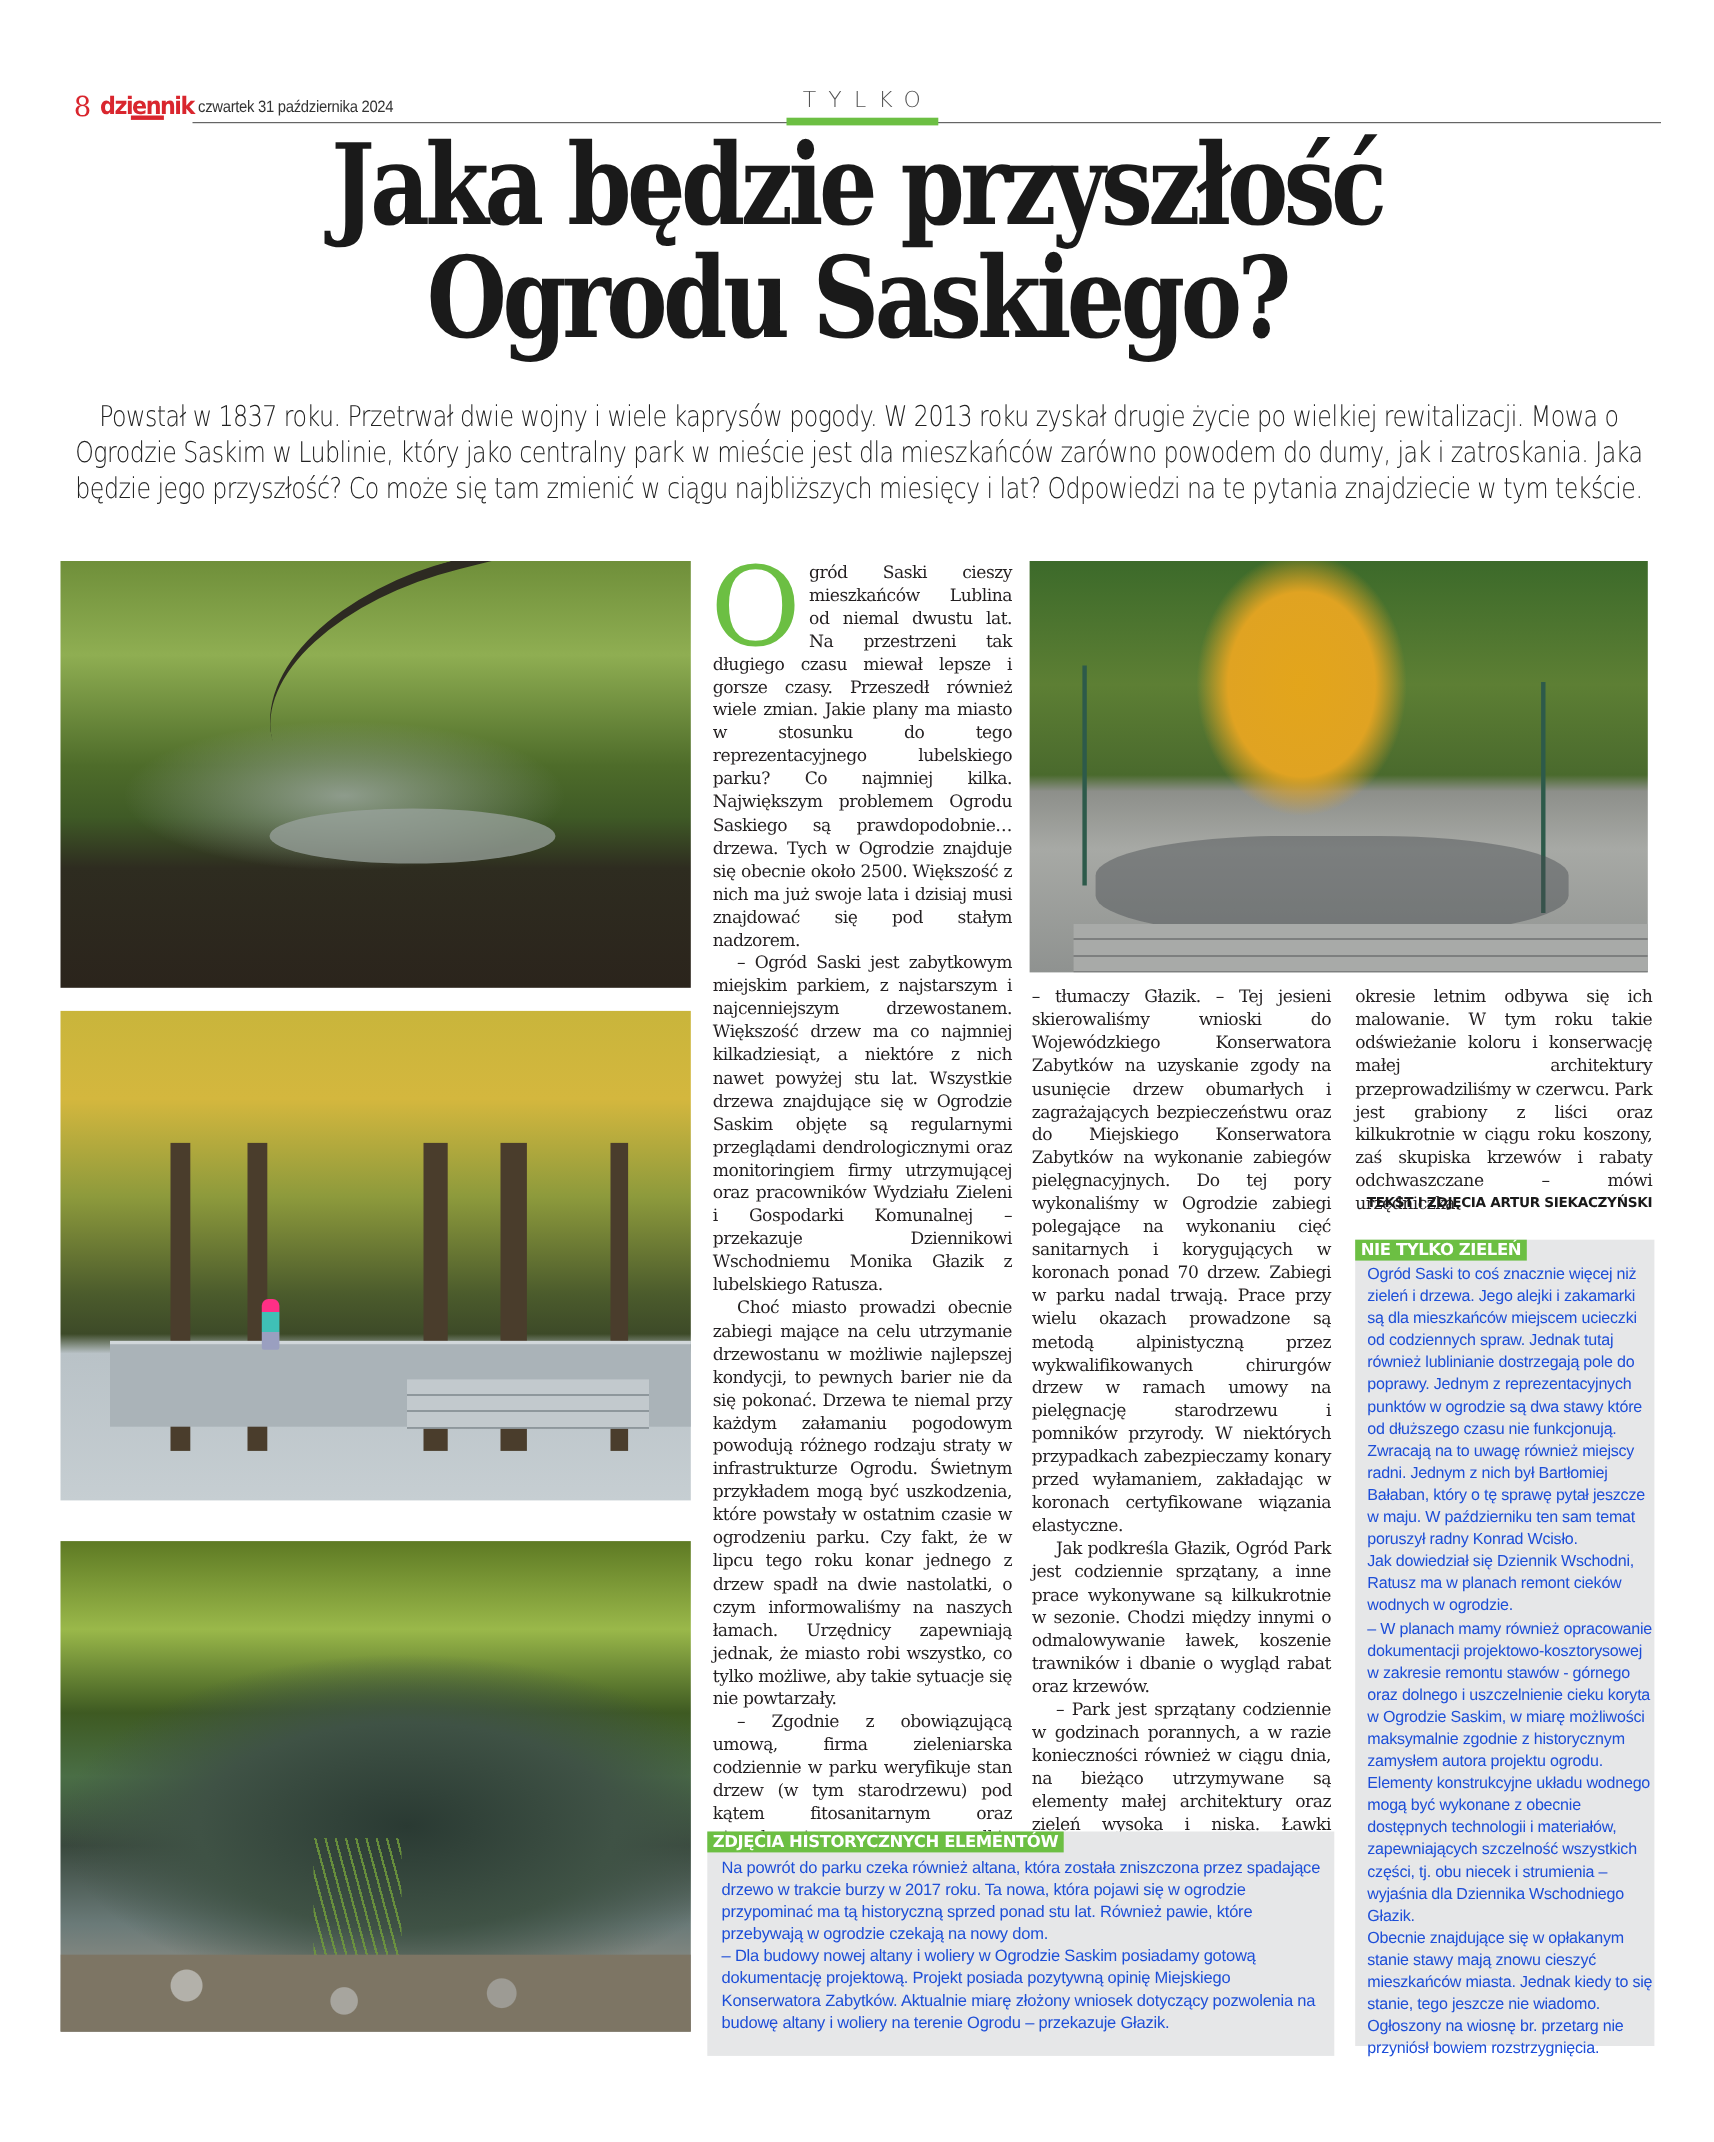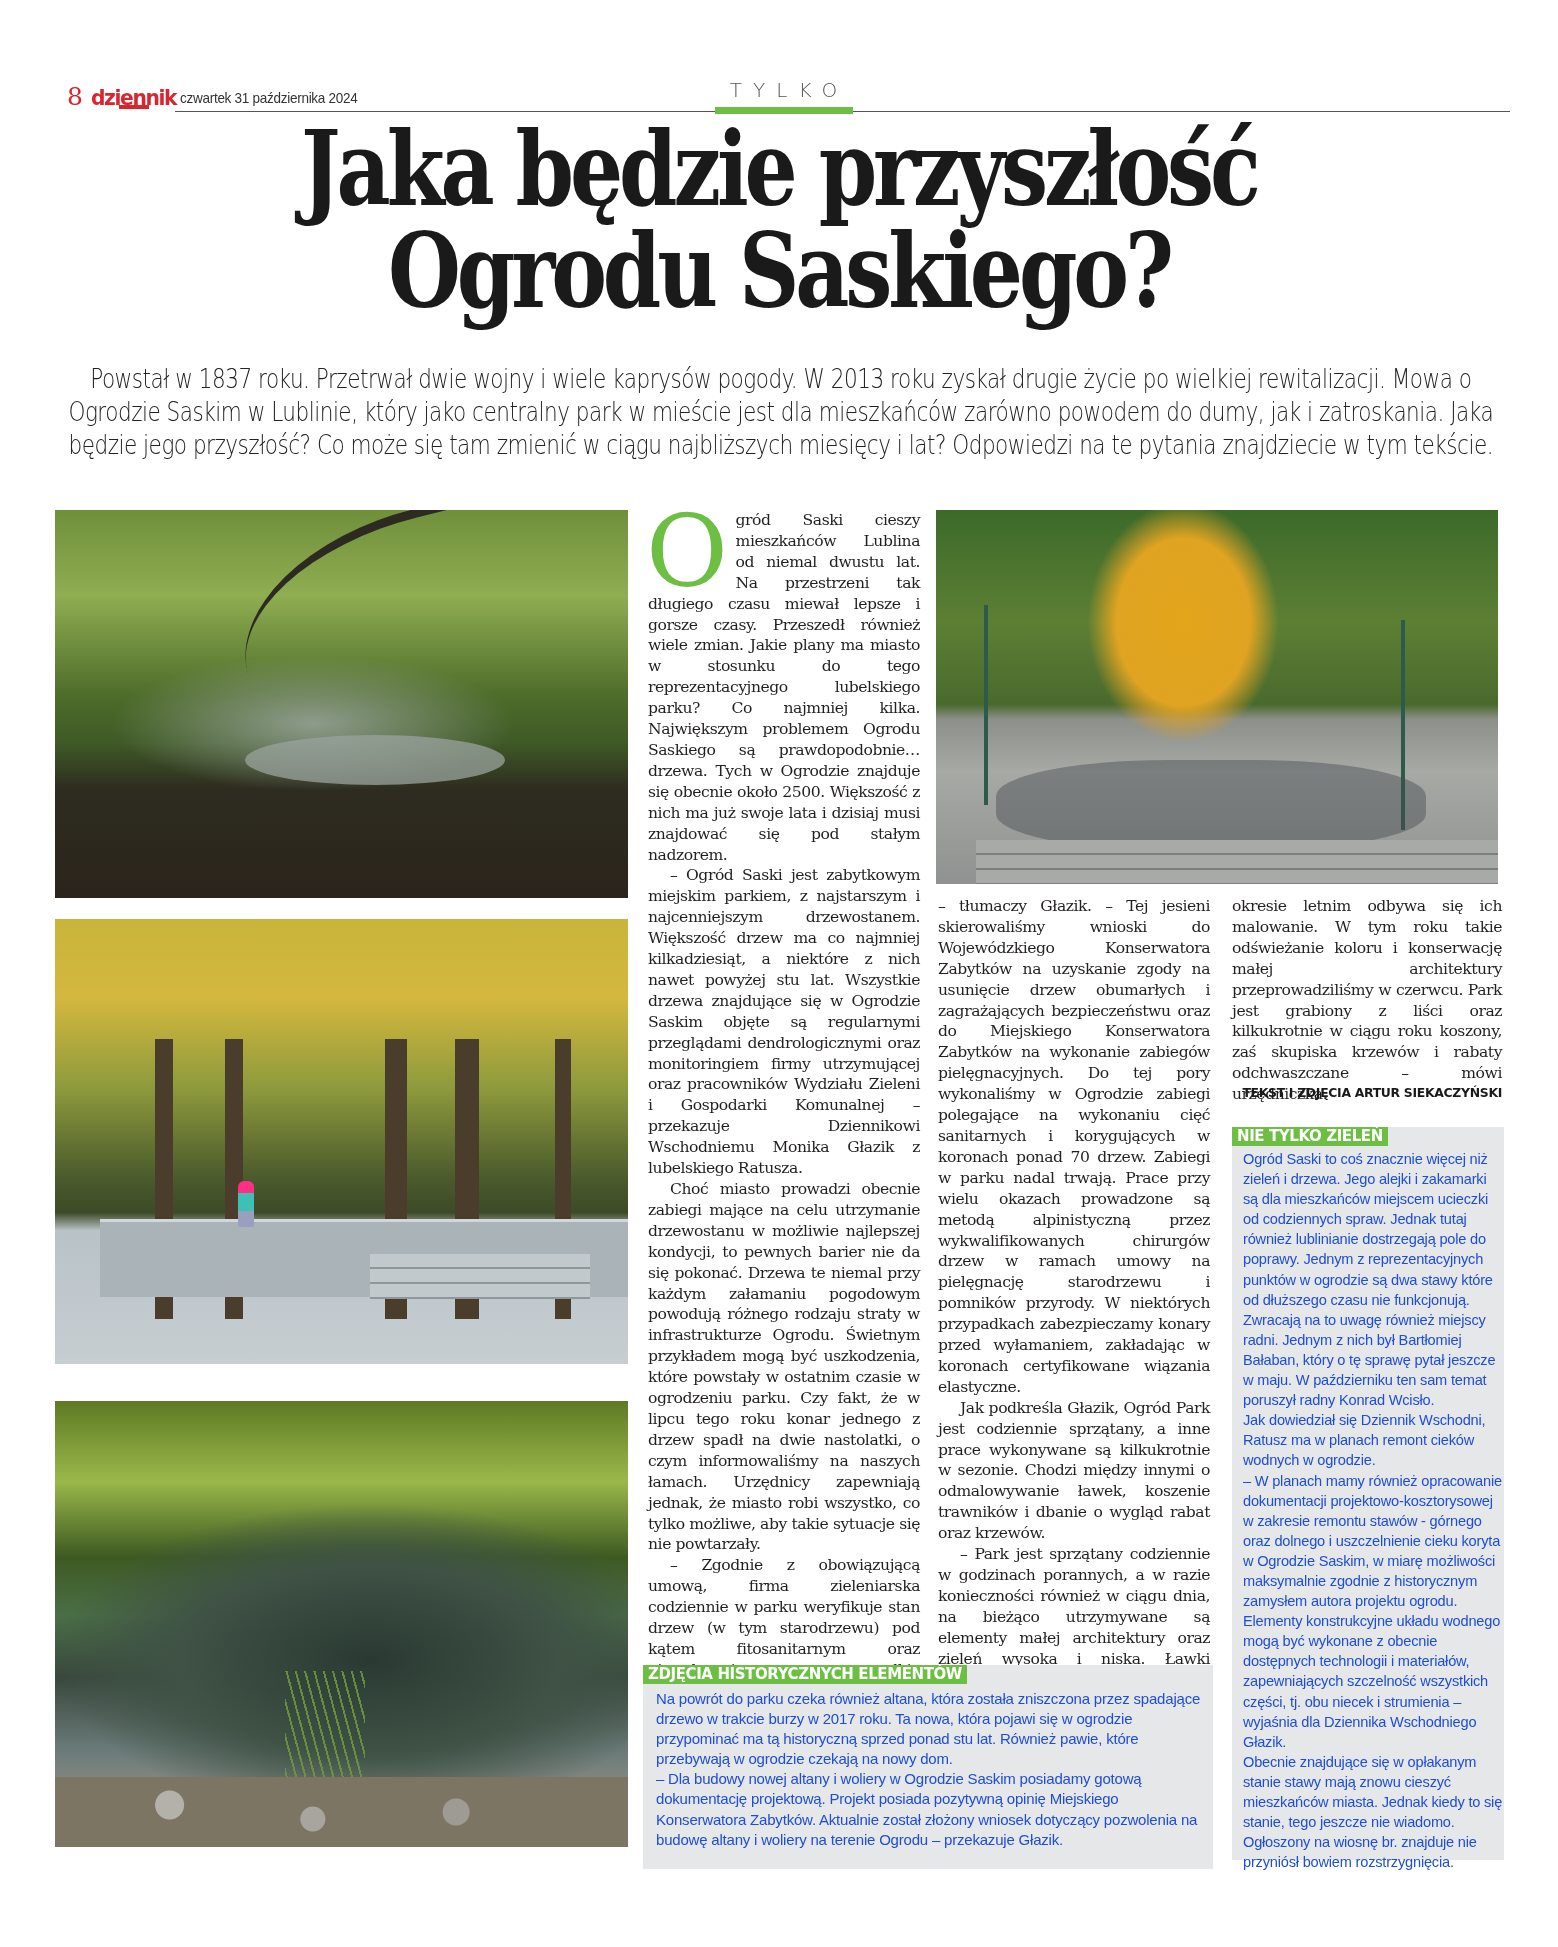--- a/index.html
+++ b/index.html
@@ -147,25 +147,25 @@
 
 <div class="col col-3">
   <p class="noindent">okresie letnim odbywa się ich malowanie. W tym roku takie odświeżanie koloru i konserwację małej architektury przeprowadziliśmy w czerwcu. Park jest grabiony z liści oraz kilkukrotnie w ciągu roku koszony, zaś skupiska krzewów i rabaty odchwaszczane – mówi urzędniczka.</p>
 </div>
 <div class="byline">TEKST I ZDJĘCIA ARTUR SIEKACZYŃSKI</div>
 
 <div class="box box-history">
   <div class="box-tag">ZDJĘCIA HISTORYCZNYCH ELEMENTÓW</div>
   <div class="box-text">
     <p>Na powrót do parku czeka również altana, która została zniszczona przez spadające drzewo w trakcie burzy w 2017 roku. Ta nowa, która pojawi się w ogrodzie przypominać ma tą historyczną sprzed ponad stu lat. Również pawie, które przebywają w ogrodzie czekają na nowy dom.</p>
-    <p>– Dla budowy nowej altany i woliery w Ogrodzie Saskim posiadamy gotową dokumentację projektową. Projekt posiada pozytywną opinię Miejskiego Konserwatora Zabytków. Aktualnie został złożony wniosek dotyczący pozwolenia na budowę altany i woliery na terenie Ogrodu – przekazuje Głazik.</p>
+    <p>– Dla budowy nowej altany i woliery w Ogrodzie Saskim posiadamy gotową dokumentację projektową. Projekt posiada pozytywną opinię Miejskiego Konserwatora Zabytków. Aktualnie miarę złożony wniosek dotyczący pozwolenia na budowę altany i woliery na terenie Ogrodu – przekazuje Głazik.</p>
   </div>
 </div>
 
 <div class="box box-green">
   <div class="box-tag">NIE TYLKO ZIELEŃ</div>
   <div class="box-text">
     <p>Ogród Saski to coś znacznie więcej niż zieleń i drzewa. Jego alejki i zakamarki są dla mieszkańców miejscem ucieczki od codziennych spraw. Jednak tutaj również lublinianie dostrzegają pole do poprawy. Jednym z reprezentacyjnych punktów w ogrodzie są dwa stawy które od dłuższego czasu nie funkcjonują. Zwracają na to uwagę również miejscy radni. Jednym z nich był Bartłomiej Bałaban, który o tę sprawę pytał jeszcze w maju. W październiku ten sam temat poruszył radny Konrad Wcisło.</p>
     <p>Jak dowiedział się Dziennik Wschodni, Ratusz ma w planach remont cieków wodnych w ogrodzie.</p>
     <p>– W planach mamy również opracowanie dokumentacji projektowo-kosztorysowej w zakresie remontu stawów - górnego oraz dolnego i uszczelnienie cieku koryta w Ogrodzie Saskim, w miarę możliwości maksymalnie zgodnie z historycznym zamysłem autora projektu ogrodu. Elementy konstrukcyjne układu wodnego mogą być wykonane z obecnie dostępnych technologii i materiałów, zapewniających szczelność wszystkich części, tj. obu niecek i strumienia – wyjaśnia dla Dziennika Wschodniego Głazik.</p>
-    <p>Obecnie znajdujące się w opłakanym stanie stawy mają znowu cieszyć mieszkańców miasta. Jednak kiedy to się stanie, tego jeszcze nie wiadomo. Ogłoszony na wiosnę br. znajduje nie przyniósł bowiem rozstrzygnięcia.</p>
+    <p>Obecnie znajdujące się w opłakanym stanie stawy mają znowu cieszyć mieszkańców miasta. Jednak kiedy to się stanie, tego jeszcze nie wiadomo. Ogłoszony na wiosnę br. przetarg nie przyniósł bowiem rozstrzygnięcia.</p>
   </div>
 </div>
 
 </body></html>

